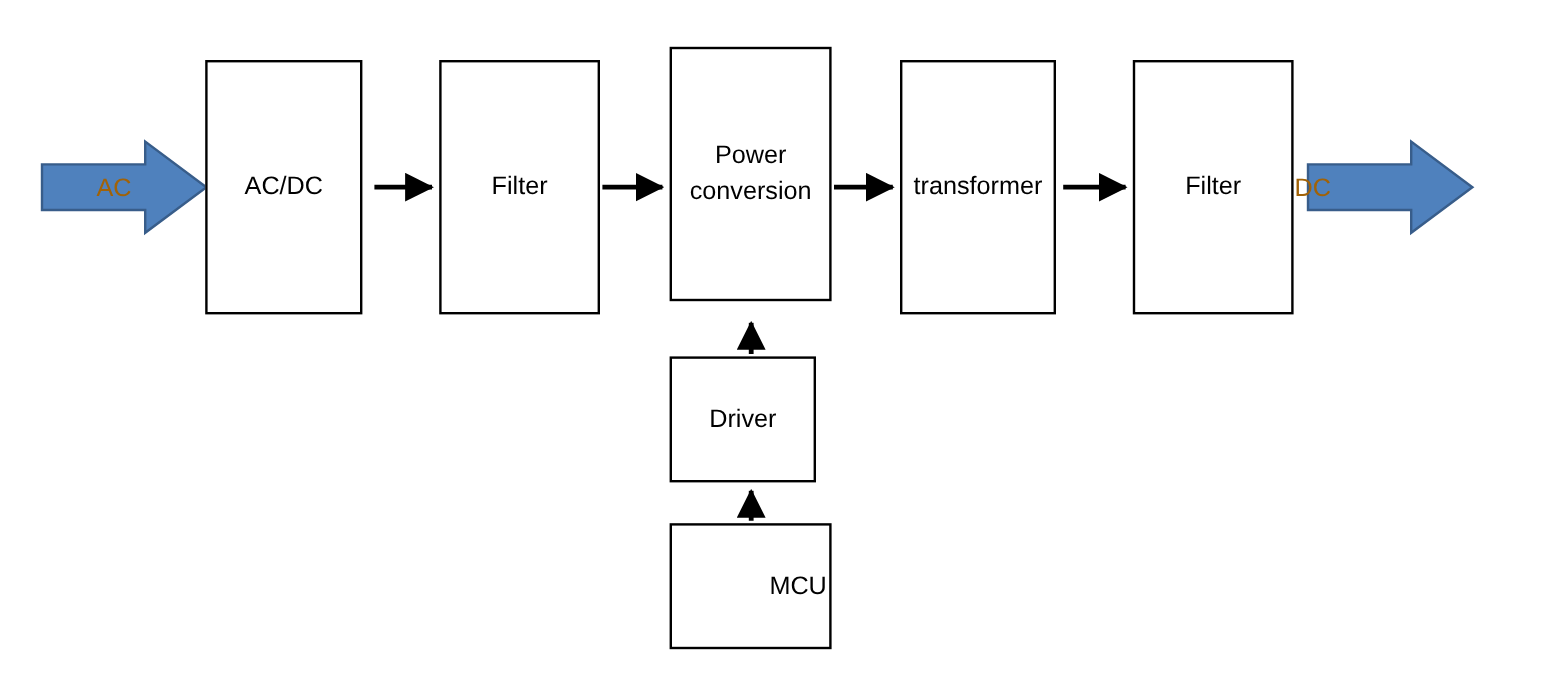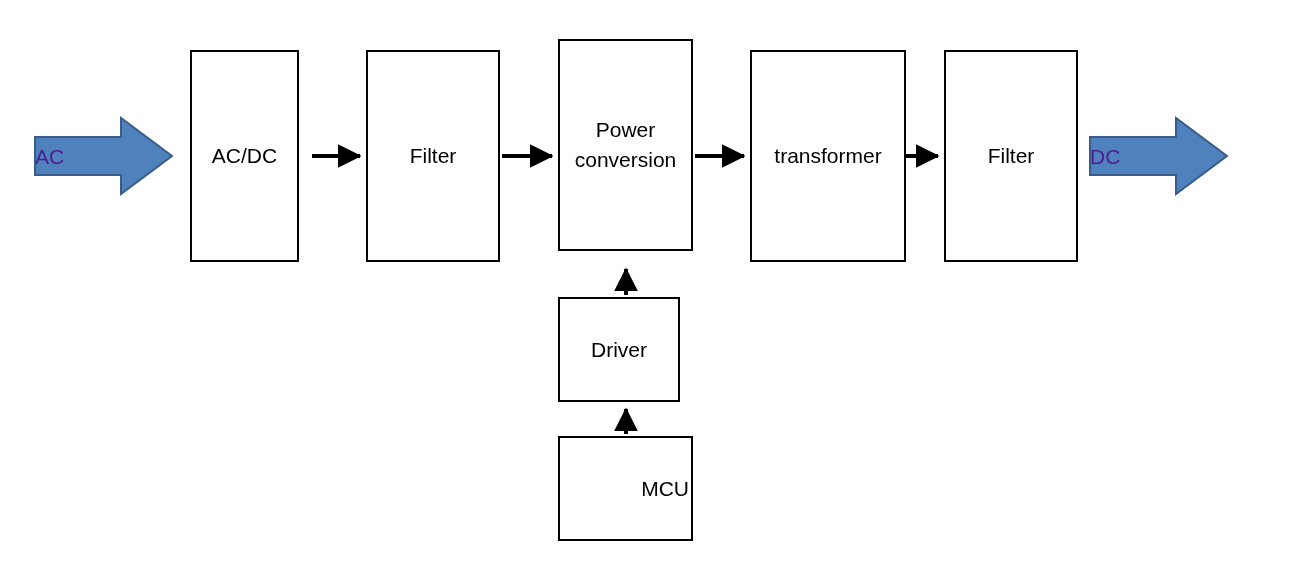--- a/index.html
+++ b/index.html
@@ -41,24 +41,24 @@
   #overlay {
     position: absolute;
     left: 0;
     top: 0;
     width: 1301px;
     height: 567px;
     pointer-events: none;
   }
   .io-text {
     position: absolute;
-    color: #4c1d95;
+    color: #a16207;
     font-size: 21px;
     line-height: 21px;
-    text-align: left;
+    text-align: center;
     white-space: nowrap;
   }
 </style>
 </head>
 <body>
 
 <div id="canvas">
 
   <svg id="overlay" viewBox="0 0 1301 567" xmlns="http://www.w3.org/2000/svg">
     <defs>
@@ -74,35 +74,35 @@
 
     <line x1="626" y1="295" x2="626" y2="269" stroke="#000000" stroke-width="4" marker-end="url(#arrowhead)"></line>
     <line x1="626" y1="434" x2="626" y2="409" stroke="#000000" stroke-width="4" marker-end="url(#arrowhead)"></line>
 
     <polygon points="35,137 121,137 121,118 172,156 121,194 121,175 35,175" fill="#4F81BD" stroke="#385D8A" stroke-width="2" stroke-linejoin="miter"></polygon>
 
     <polygon points="1090,137 1176,137 1176,118 1227,156 1176,194 1176,175 1090,175" fill="#4F81BD" stroke="#385D8A" stroke-width="2" stroke-linejoin="miter"></polygon>
   </svg>
 
   <div class="io-text" style="left:35px; top:146px; width:120px;">AC</div>
-  <div class="io-text" style="left:1090px; top:146px; width:120px;">DC</div>
+  <div class="io-text" style="left:1034px; top:146px; width:120px;">DC</div>
 
-  <div class="block" style="left:190px; top:50px; width:109px; height:212px;">
+  <div class="block" style="left:171px; top:50px; width:131px; height:212px;">
     <span class="block-label">AC/DC</span>
   </div>
 
   <div class="block" style="left:366px; top:50px; width:134px; height:212px;">
     <span class="block-label">Filter</span>
   </div>
 
   <div class="block" style="left:558px; top:39px; width:135px; height:212px;">
     <span class="block-label">Power conversion</span>
   </div>
 
-  <div class="block" style="left:750px; top:50px; width:156px; height:212px;">
+  <div class="block" style="left:750px; top:50px; width:130px; height:212px;">
     <span class="block-label">transformer</span>
   </div>
 
   <div class="block" style="left:944px; top:50px; width:134px; height:212px;">
     <span class="block-label">Filter</span>
   </div>
 
   <div class="block" style="left:558px; top:297px; width:122px; height:105px;">
     <span class="block-label">Driver</span>
   </div>

